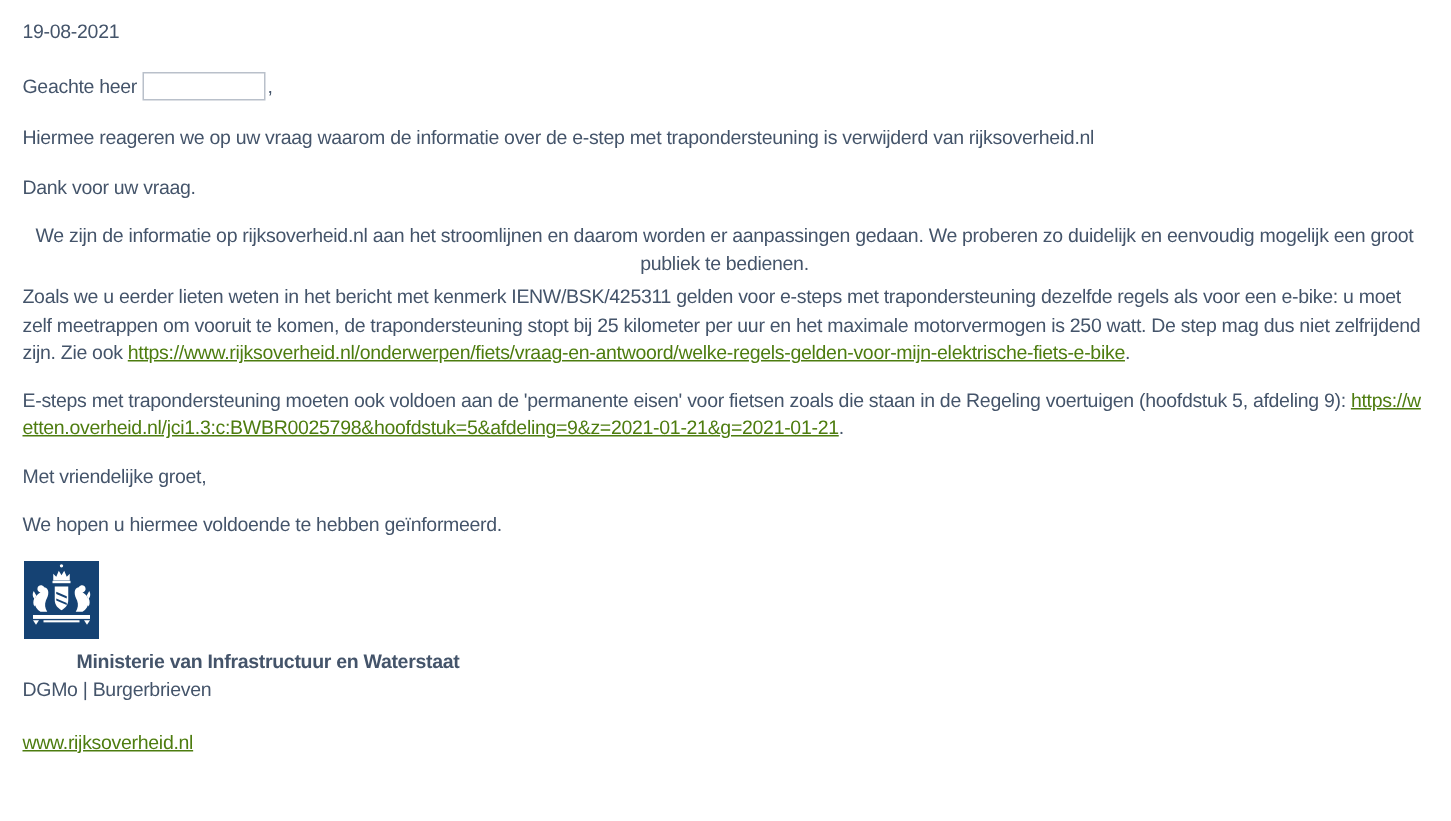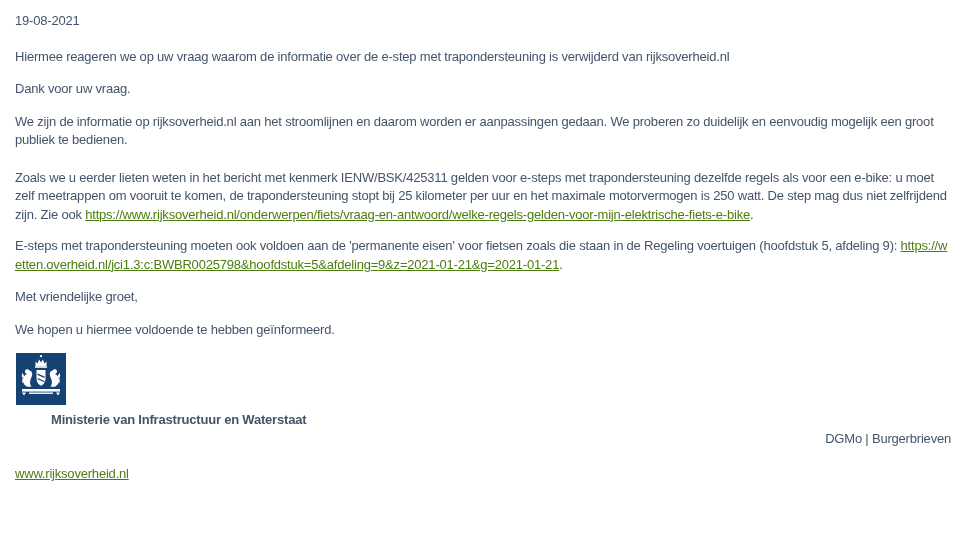--- a/index.html
+++ b/index.html
@@ -23,46 +23,47 @@
   .redaction-box {
     display: inline-block;
     width: 82px;
     height: 19px;
     background: #ffffff;
     border: 1px solid #b9c0ca;
     vertical-align: -5px;
     margin-left: 4px;
     margin-right: 1px;
   }
-  p.para-streamline { margin-bottom: 19px; }
+  p.para-streamline { margin-bottom: 4px; text-align: center; }
   p.para-rules { margin-bottom: 13px; }
   a.link {
     color: #4d7c0f;
     text-decoration: underline;
     cursor: pointer;
     word-break: break-all;
   }
   .logo {
     width: 50px;
     height: 52px;
     margin: 3px 0 5px 1px;
   }
   .logo svg { display: block; }
   p.sig-org { font-weight: bold; margin: 0; line-height: 19px; padding-left: 36px; }
-  p.sig-dept { margin: 0 0 17px 0; line-height: 19px; text-align: right; }
+  p.sig-dept { margin: 0 0 17px 0; line-height: 19px; }
   p.sig-site { margin: 0; }
 </style>
 </head>
 <body>
 
 <div class="page">
 
   <p class="meta-line">19-08-2021</p>
 
 
+  <p class="salutation"><span>Geachte heer</span><span class="redaction-box"></span><span>,</span></p>
 
   <p>Hiermee reageren we op uw vraag waarom de informatie over de e-step met trapondersteuning is verwijderd van rijksoverheid.nl</p>
 
   <p>Dank voor uw vraag.</p>
 
   <p class="para-streamline">We zijn de informatie op rijksoverheid.nl aan het stroomlijnen en daarom worden er aanpassingen gedaan. We proberen zo duidelijk en eenvoudig mogelijk een groot publiek te bedienen.</p>
 
   <p class="para-rules"><span>Zoals we u eerder lieten weten in het bericht met kenmerk IENW/BSK/425311 gelden voor e-steps met trapondersteuning dezelfde regels als voor een e-bike: u moet zelf meetrappen om vooruit te komen, de trapondersteuning stopt bij 25 kilometer per uur en het maximale motorvermogen is 250 watt. De step mag dus niet zelfrijdend zijn. Zie ook </span><a class="link">https://www.rijksoverheid.nl/onderwerpen/fiets/vraag-en-antwoord/welke-regels-gelden-voor-mijn-elektrische-fiets-e-bike</a><span>.</span></p>
 
   <p><span>E-steps met trapondersteuning moeten ook voldoen aan de 'permanente eisen' voor fietsen zoals die staan in de Regeling voertuigen (hoofdstuk 5, afdeling 9): </span><a class="link">https://wetten.overheid.nl/jci1.3:c:BWBR0025798&amp;hoofdstuk=5&amp;afdeling=9&amp;z=2021-01-21&amp;g=2021-01-21</a><span>.</span></p>

